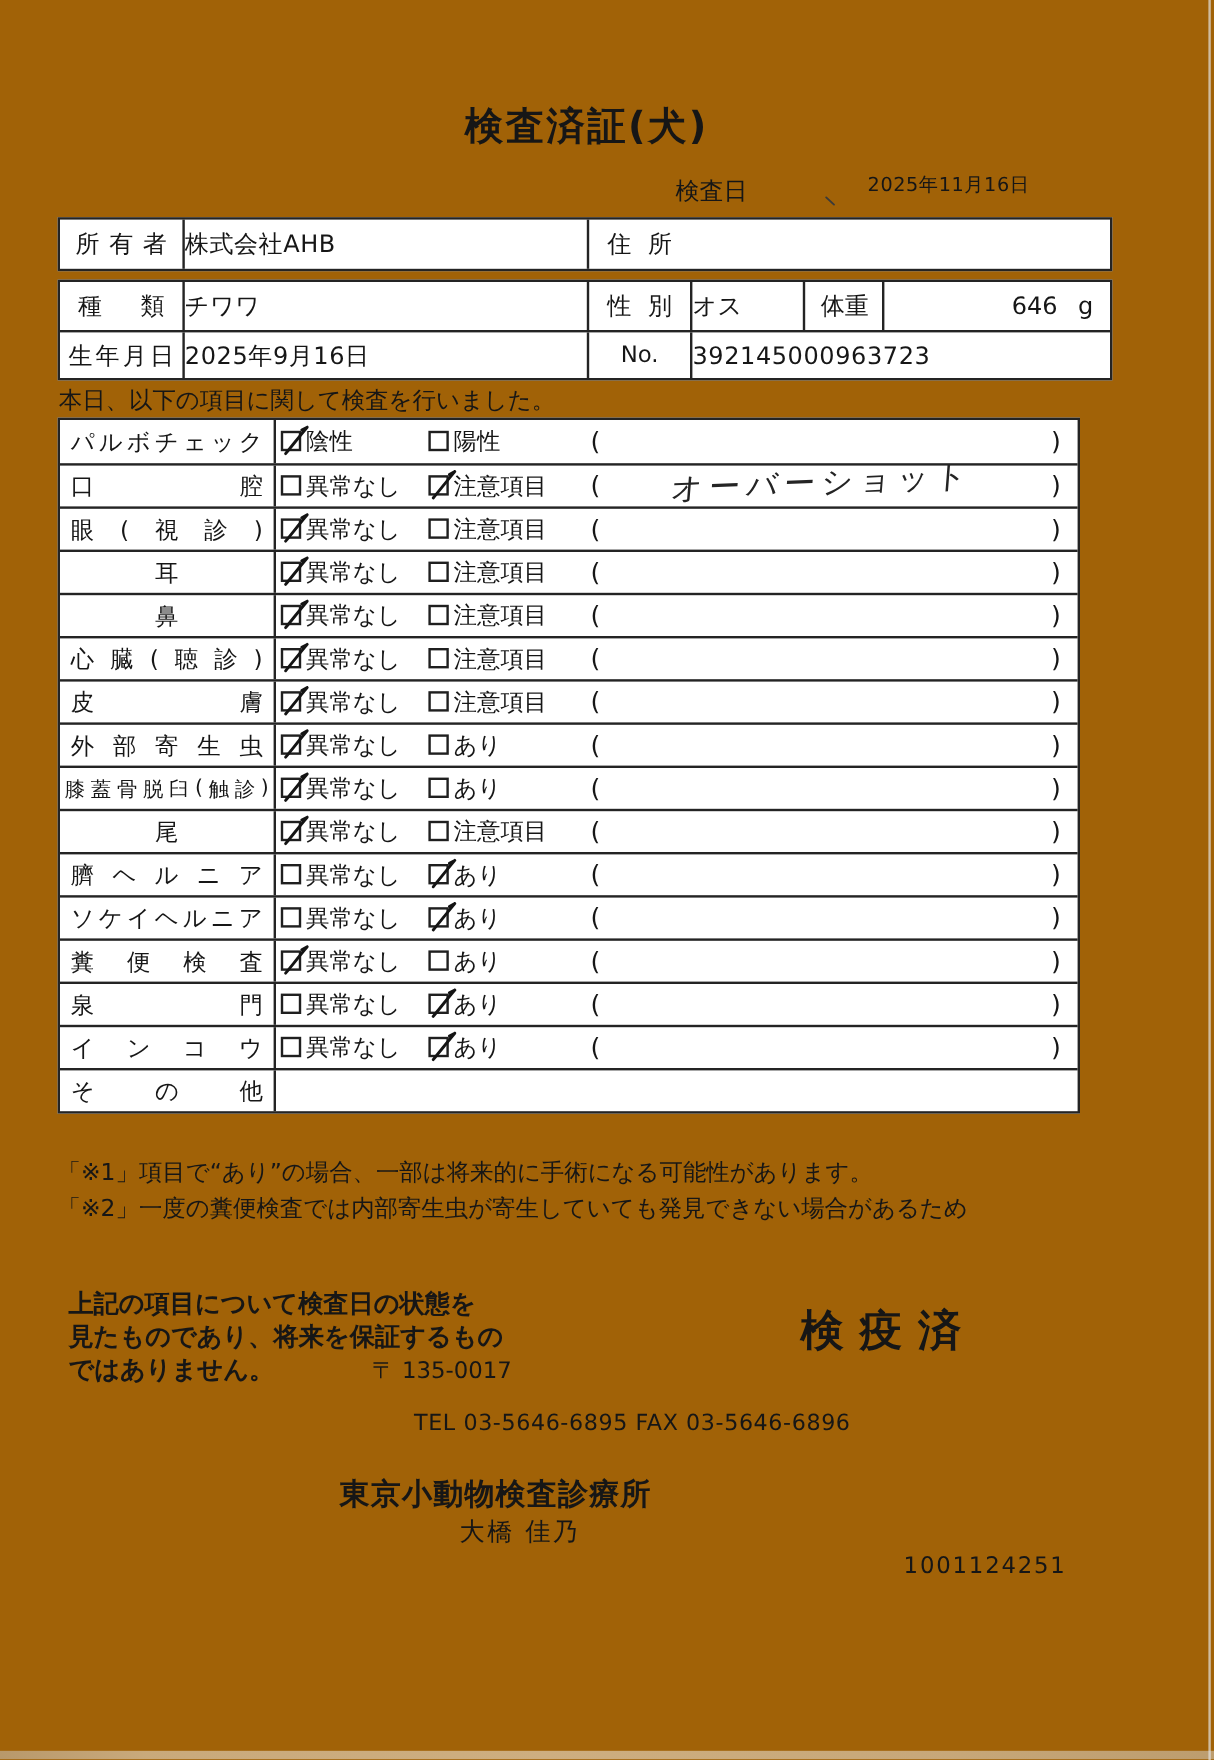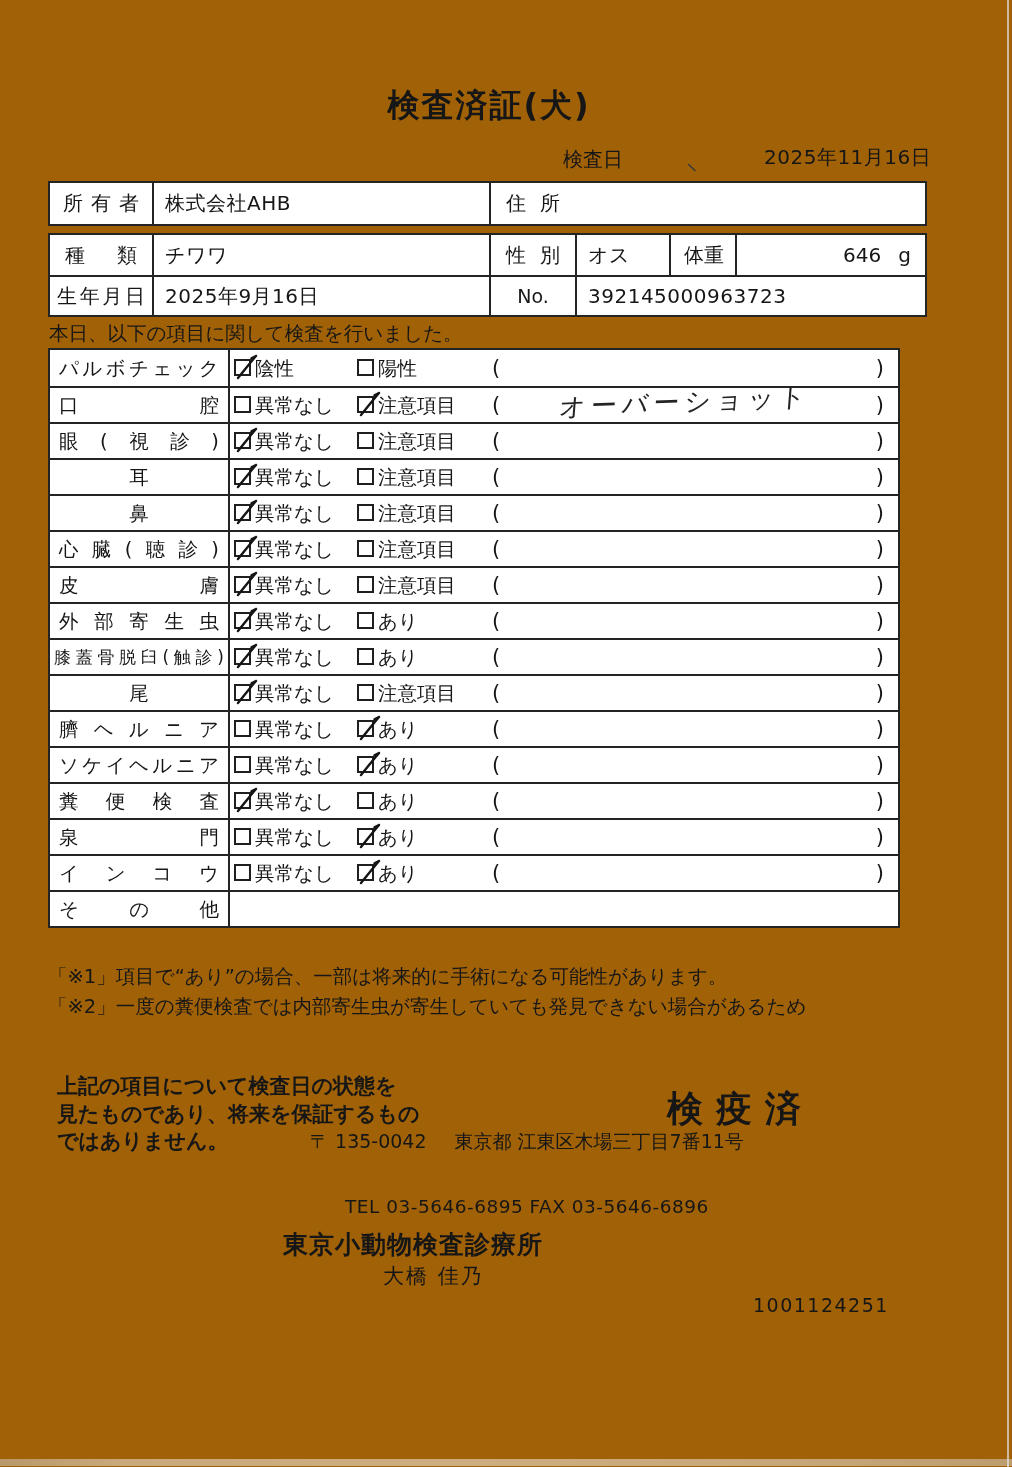--- a/index.html
+++ b/index.html
@@ -12,37 +12,37 @@
     font-family:"DejaVu Sans", sans-serif;
     color:#161616;
     overflow:hidden;
   }
   
   .title {
     position:absolute; top:84px; left:0; width:978px;
     text-align:center; font-size:32px; font-weight:600; letter-spacing:2px;
   }
   .insp-date-label { position:absolute; top:146px; left:563px; font-size:20px; }
-  .insp-date-value { position:absolute; top:144px; left:764px; font-size:20px; letter-spacing:.5px; }
+  .insp-date-value { position:absolute; top:144px; left:723px; font-size:16px; letter-spacing:.5px; }
   .pen-tick { position:absolute; top:157px; left:687px; width:10px; height:9px; }
   .pen-tick svg { width:100%; height:100%; }
   .pen-tick path { stroke:#3a3a3a; stroke-width:1.6; fill:none; stroke-linecap:round; }
 
   
   .info-table { position:absolute; left:48px; width:879px; border:2px solid #242424; background:#fff; }
   .table-a { top:181px; height:45px; display:grid; grid-template-columns:102px 337px 86px 1fr; }
   .table-b { top:233px; }
   .tb-row { display:grid; height:40px; }
   .tb-row1 { grid-template-columns:102px 337px 86px 94px 66px 1fr; }
   .tb-row2 { grid-template-columns:102px 337px 86px 1fr; border-top:2px solid #242424; }
   .cell { display:flex; align-items:center; border-left:2px solid #242424; font-size:20px; overflow:hidden; }
   .cell.first { border-left:none; }
   .cell.lbl { padding:0 13px; }
   .cell.lbl2 { padding:0 15px; }
-  .cell.val { padding-left:11px; letter-spacing:.5px; }
+  .cell.val { padding-left:0; letter-spacing:.5px; }
   .cell.no-lbl { justify-content:center; font-size:19px; font-family:"DejaVu Sans", sans-serif; }
   .cell.weight-val { justify-content:flex-end; padding-right:14px; gap:17px; }
 
   .spread { display:flex; justify-content:space-between; align-items:center; }
 
   
   .intro { position:absolute; top:320px; left:49px; font-size:19.5px; font-weight:500; }
 
   
   .exam-table { position:absolute; top:348px; left:48px; width:852px; border:2px solid #242424; background:#fff; }
@@ -81,21 +81,21 @@
   
   .note { position:absolute; left:48px; font-size:19.5px; font-weight:500; }
   .note1 { top:963px; }
   .note2a { top:993px; }
   .note2b { top:1016px; left:101px; }
 
   
   .disclaimer { position:absolute; top:1073px; left:57px; font-size:21px; font-weight:600; line-height:27.5px; }
   .stamp { position:absolute; top:1085px; left:667px; font-size:36px; font-weight:600; letter-spacing:13px; }
   .addr-line { position:absolute; top:1129px; left:310px; font-size:19px; display:flex; gap:28px; }
-  .tel-line { position:absolute; top:1176px; left:345px; font-size:18.5px; letter-spacing:.5px;margin-top:20px; }
+  .tel-line { position:absolute; top:1176px; left:345px; font-size:18.5px; letter-spacing:.5px; }
   .clinic { position:absolute; top:1228px; left:283px; font-size:25px; font-weight:600; letter-spacing:1px; }
   .examiner { position:absolute; top:1262px; left:383px; font-size:21px; letter-spacing:2px; }
   .doc-number { position:absolute; top:1294px; left:753px; font-size:19px; letter-spacing:1.5px; }
 
   
   .edge-bottom {
     position:absolute; bottom:1px; left:0; right:0; height:7px; opacity:.5;
     background:linear-gradient(90deg,#cfcfcf 0%,#f1f1f0 12%,#fafaf9 45%,#ededec 78%,#d8d8d6 100%);
   }
   .edge-right { position:absolute; top:0; bottom:0; right:3px; width:2px; background:#e3e3e1; opacity:.7; }
@@ -519,22 +519,21 @@
 
   <div class="disclaimer">
     <div>上記の項目について検査日の状態を</div>
     <div>見たものであり、将来を保証するもの</div>
     <div>ではありません。</div>
   </div>
 
   <div class="stamp">検疫済</div>
 
   <div class="addr-line">
-    <span>〒 135-0042</span>
-    <span>東京都 江東区木場三丁目7番11号</span>
+    <span>〒 135-0017</span>
   </div>
   <div class="tel-line">TEL 03-5646-6895   FAX 03-5646-6896</div>
   <div class="clinic">東京小動物検査診療所</div>
   <div class="examiner">大橋 佳乃</div>
   <div class="doc-number">1001124251</div>
 
   <div class="edge-bottom"></div>
   <div class="edge-right"></div>
 
 </div>

